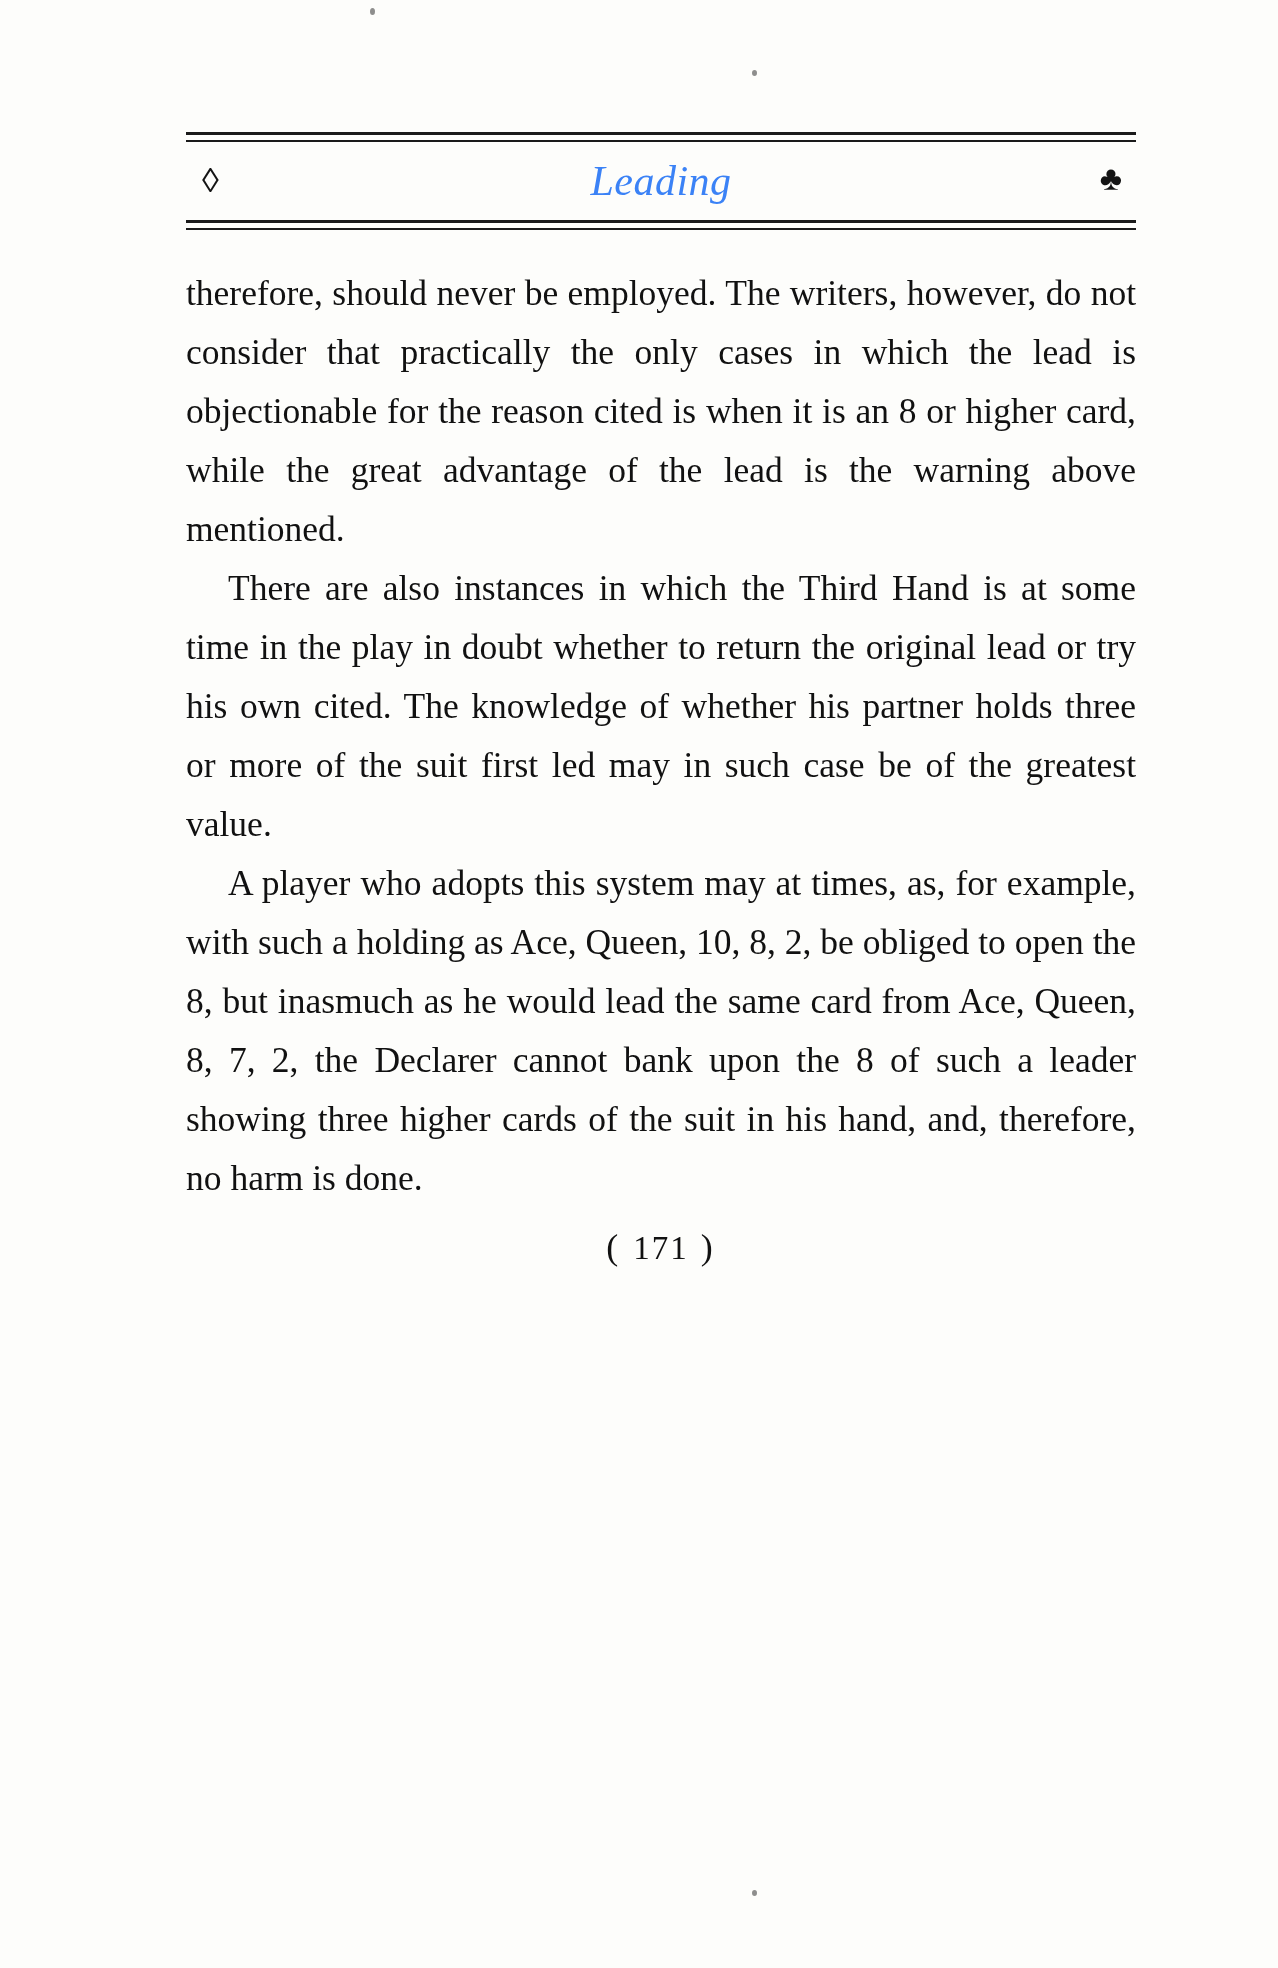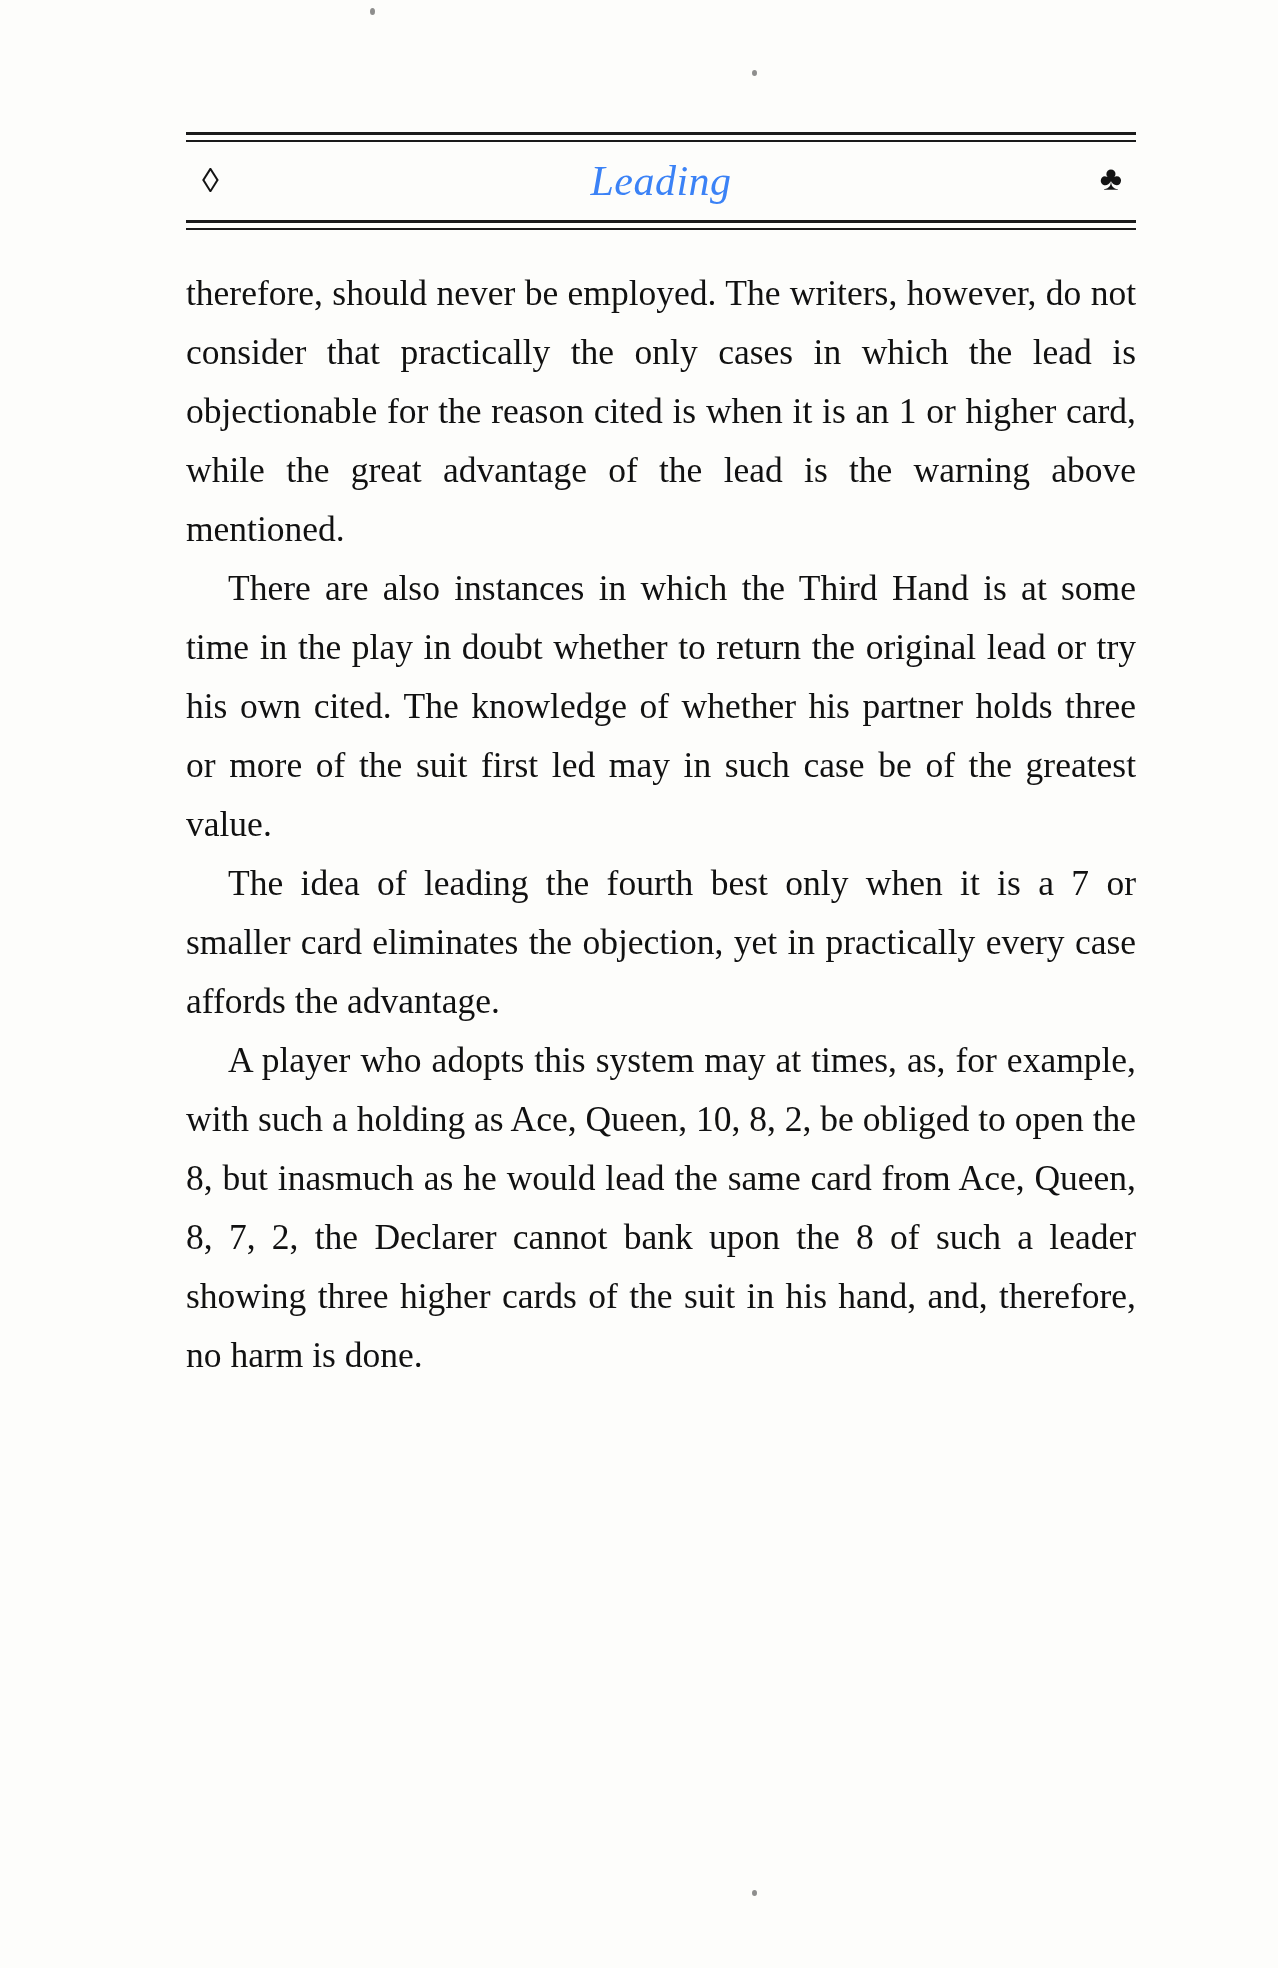--- a/index.html
+++ b/index.html
@@ -121,26 +121,30 @@
 
     <div class="head-row">
       <span class="head-mark-left">◊</span>
       <span class="head-title">Leading</span>
       <span class="head-mark-right">♣</span>
     </div>
 
     <div class="head-rules-bottom"></div>
 
     <div class="body-text">
-      <p class="first">therefore, should never be employed. The writers, however, do not consider that practically the only cases in which the lead is objectionable for the reason cited is when it is an 1 or higher card, while the great advantage of the lead is the warning above mentioned.</p>
+      <p class="first">therefore, should never be employed. The writers, however, do not consider that practically the only cases in which the lead is objectionable for the reason cited is when it is an 8 or higher card, while the great advantage of the lead is the warning above mentioned.</p>
       <p class="indent">There are also instances in which the Third Hand is at some time in the play in doubt whether to return the original lead or try his own cited. The knowledge of whether his partner holds three or more of the suit first led may in such case be of the greatest value.</p>
-      <p class="indent">The idea of leading the fourth best only when it is a 7 or smaller card eliminates the objection, yet in practically every case affords the advantage.</p>
       <p class="indent">A player who adopts this system may at times, as, for example, with such a holding as Ace, Queen, 10, 8, 2, be obliged to open the 8, but inasmuch as he would lead the same card from Ace, Queen, 8, 7, 2, the Declarer cannot bank upon the 8 of such a leader showing three higher cards of the suit in his hand, and, therefore, no harm is done.</p>
     </div>
 
+    <div class="folio">
+      <span>(</span>
+      <span class="num">171</span>
+      <span>)</span>
+    </div>
 
   </div>
 
   <div class="speck" style="left:370px; top:8px; width:5px; height:7px;"></div>
   <div class="speck" style="left:752px; top:70px; width:5px; height:6px;"></div>
   <div class="speck" style="left:752px; top:1890px; width:5px; height:6px;"></div>
 
 </div>
 
 </body></html>

